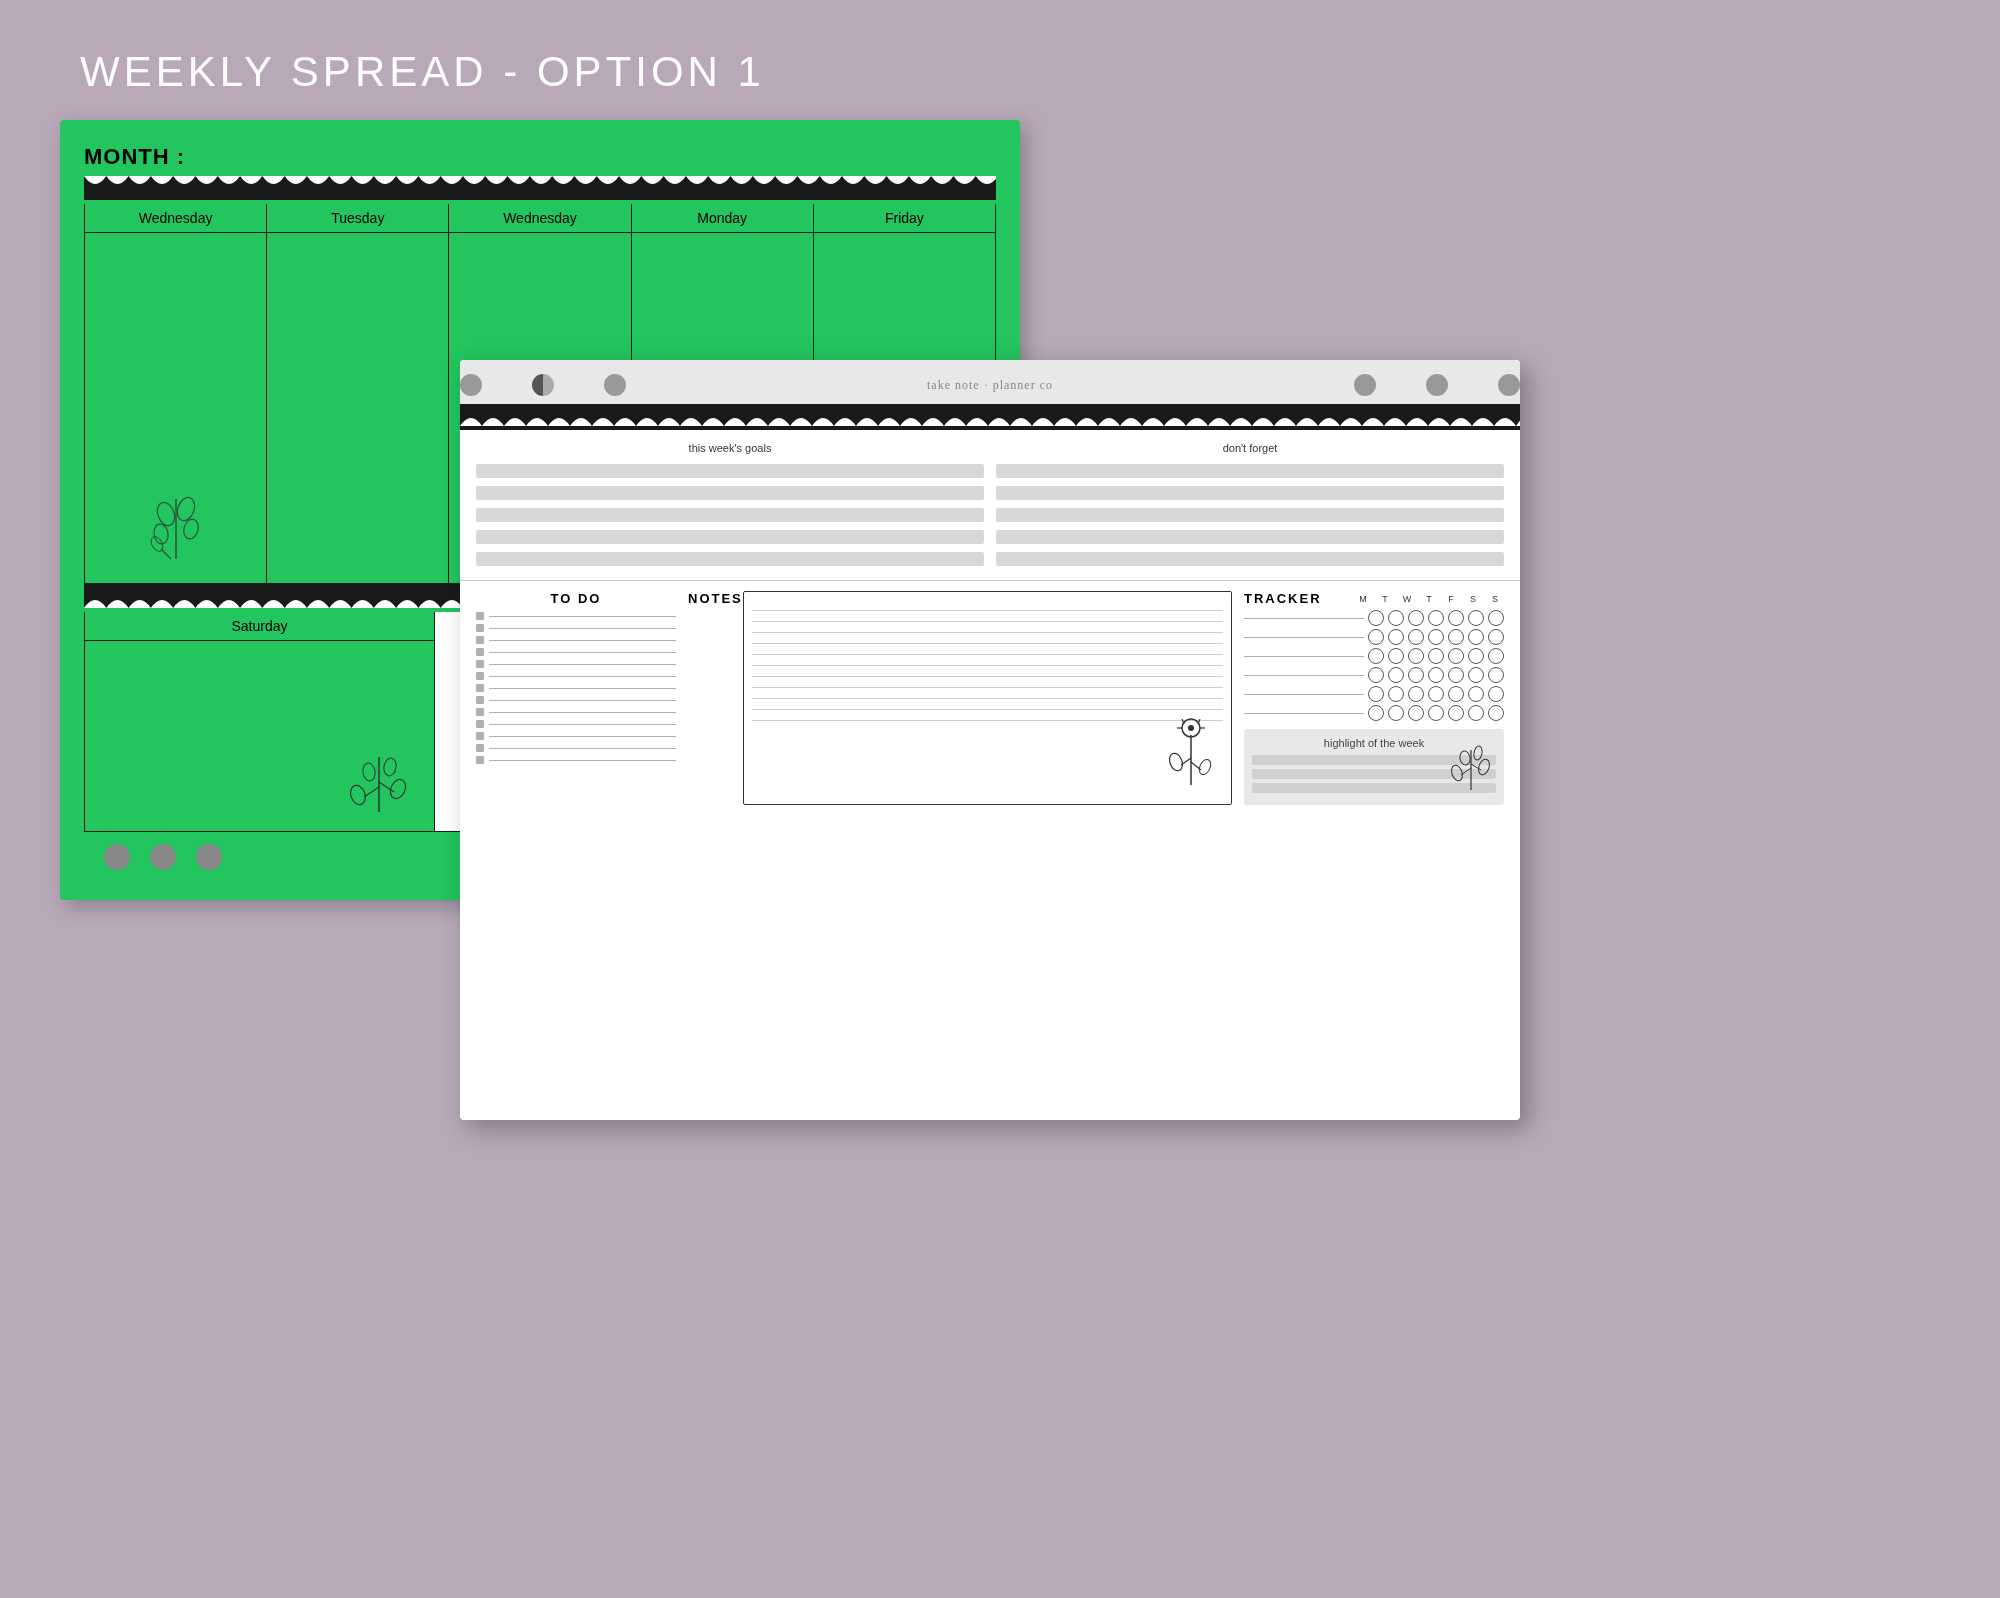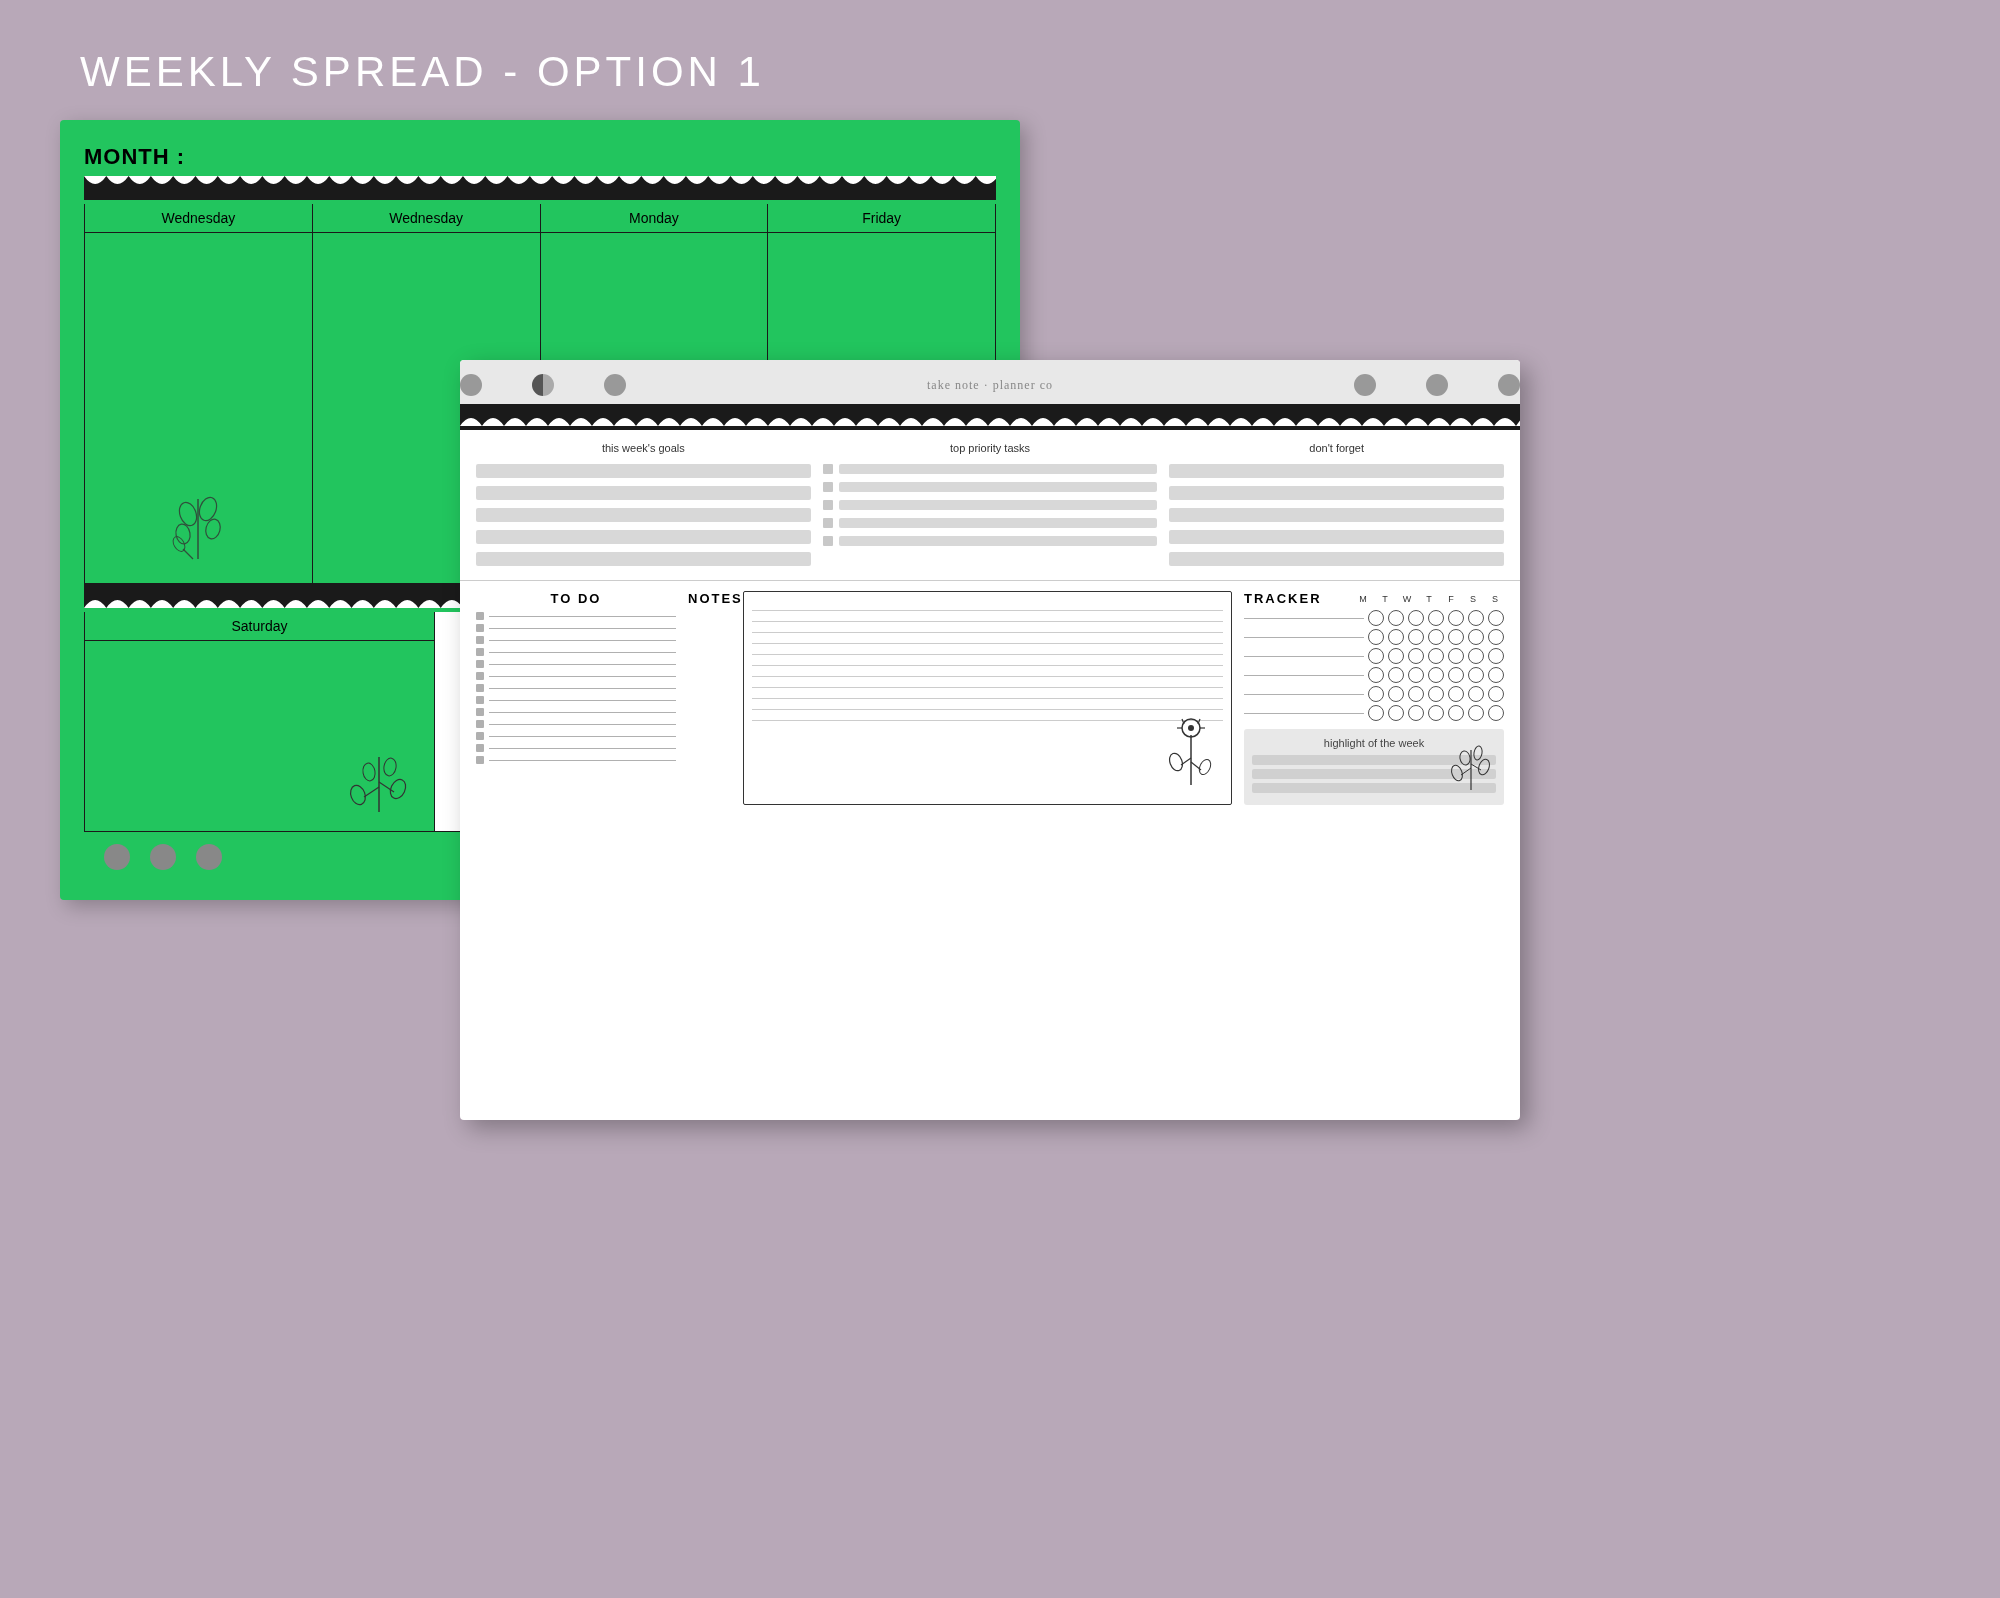--- a/index.html
+++ b/index.html
@@ -402,20 +402,24 @@
             <ellipse cx="45" cy="30" rx="8" ry="12" fill="none" stroke="#333" stroke-width="1.2" transform="rotate(20,45,30)"></ellipse>
             <ellipse cx="20" cy="55" rx="7" ry="10" fill="none" stroke="#333" stroke-width="1.2" transform="rotate(-10,20,55)"></ellipse>
             <ellipse cx="50" cy="50" rx="7" ry="10" fill="none" stroke="#333" stroke-width="1.2" transform="rotate(15,50,50)"></ellipse>
             <line x1="20" y1="70" x2="30" y2="80" stroke="#333" stroke-width="1.2"></line>
             <ellipse cx="16" cy="65" rx="5" ry="8" fill="none" stroke="#333" stroke-width="1" transform="rotate(-30,16,65)"></ellipse>
           </svg>
         </div>
       </div>
     </div>
     <div class="day-col">
+      <div class="day-header">Tuesday</div>
+      <div class="day-content"></div>
+    </div>
+    <div class="day-col">
       <div class="day-header">Wednesday</div>
       <div class="day-content"></div>
     </div>
     <div class="day-col">
       <div class="day-header">Monday</div>
       <div class="day-content">
         <div class="floral-decoration">
           <svg width="40" height="60" viewBox="0 0 40 60">
             <line x1="20" y1="55" x2="20" y2="20" stroke="#333" stroke-width="1.2"></line>
             <circle cx="20" cy="14" r="8" fill="none" stroke="#333" stroke-width="1.2"></circle>
@@ -493,43 +497,20 @@
 
     <div class="section-card">
       <div class="section-title">this week's goals</div>
       <div class="gray-line-block" style="height:14px;"></div>
       <div class="gray-line-block" style="height:14px;"></div>
       <div class="gray-line-block" style="height:14px;"></div>
       <div class="gray-line-block" style="height:14px;"></div>
       <div class="gray-line-block" style="height:14px;"></div>
     </div>
 
-    <div class="section-card">
-      <div class="section-title">top priority tasks</div>
-      <div class="priority-item">
-        <div class="priority-checkbox"></div>
-        <div class="priority-line"></div>
-      </div>
-      <div class="priority-item">
-        <div class="priority-checkbox"></div>
-        <div class="priority-line"></div>
-      </div>
-      <div class="priority-item">
-        <div class="priority-checkbox"></div>
-        <div class="priority-line"></div>
-      </div>
-      <div class="priority-item">
-        <div class="priority-checkbox"></div>
-        <div class="priority-line"></div>
-      </div>
-      <div class="priority-item">
-        <div class="priority-checkbox"></div>
-        <div class="priority-line"></div>
-      </div>
-    </div>
 
     <div class="section-card">
       <div class="section-title">don't forget</div>
       <div class="gray-line-block" style="height:14px;"></div>
       <div class="gray-line-block" style="height:14px;"></div>
       <div class="gray-line-block" style="height:14px;"></div>
       <div class="gray-line-block" style="height:14px;"></div>
       <div class="gray-line-block" style="height:14px;"></div>
     </div>
   </div>

